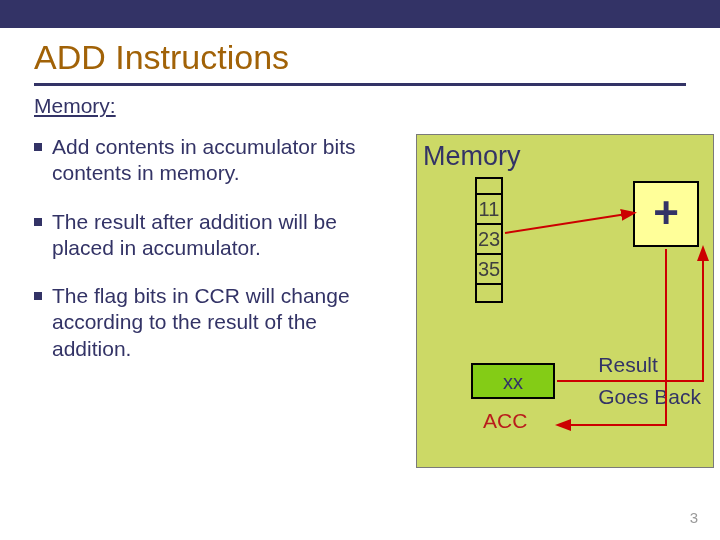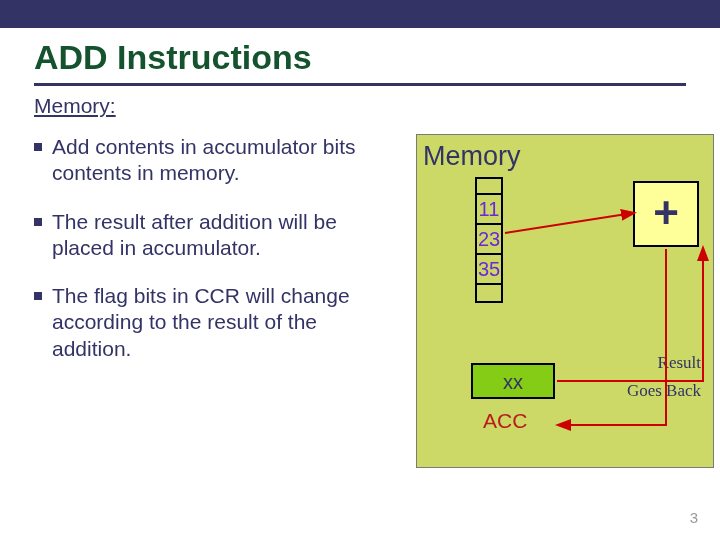--- a/index.html
+++ b/index.html
@@ -10,22 +10,22 @@
     height: 540px;
     background: #ffffff;
     position: relative;
   }
   .topbar {
     height: 28px;
     background: #333366;
   }
   .title {
     font-size: 34px;
-    font-weight: bold;
-    color: #14532d;
+    font-weight: normal;
+    color: #a16207;
     margin: 10px 0 6px 34px;
   }
   .rule {
     height: 3px;
     background: #333366;
     margin: 4px 34px 8px 34px;
   }
   .content {
     position: relative;
     margin: 0 20px 0 34px;
@@ -88,21 +88,21 @@
     width: 66px;
   }
   .mem-cell {
     height: 30px;
     border-left: 2px solid #000;
     border-right: 2px solid #000;
     border-bottom: 2px solid #000;
     text-align: center;
     font-family: Tahoma, Arial, sans-serif;
     font-size: 20px;
-    color: #6d28d9;
+    color: #404040;
     line-height: 28px;
     margin-left: 38px;
   }
   .mem-cell.first { border-top: 2px solid #000; height: 18px; }
   .mem-cell.last { height: 18px; border-bottom: 2px solid #000; }
   .plus-box {
     position: absolute;
     right: 14px;
     top: 46px;
     width: 66px;
@@ -135,23 +135,23 @@
     left: 66px;
     top: 274px;
     font-family: Tahoma, Arial, sans-serif;
     font-size: 21px;
     color: #b91c1c;
   }
   .result-labels {
     position: absolute;
     right: 12px;
     top: 218px;
-    text-align: right;
-    font-family: Liberation Serif, serif;
-    font-size: 17px;
+    text-align: left;
+    font-family: Liberation Sans, sans-serif;
+    font-size: 21px;
     color: #333366;
   }
   .result-labels div { margin-bottom: 8px; }
   svg.lines {
     position: absolute;
     left: 0;
     top: 0;
     pointer-events: none;
   }
   .pagenum {

